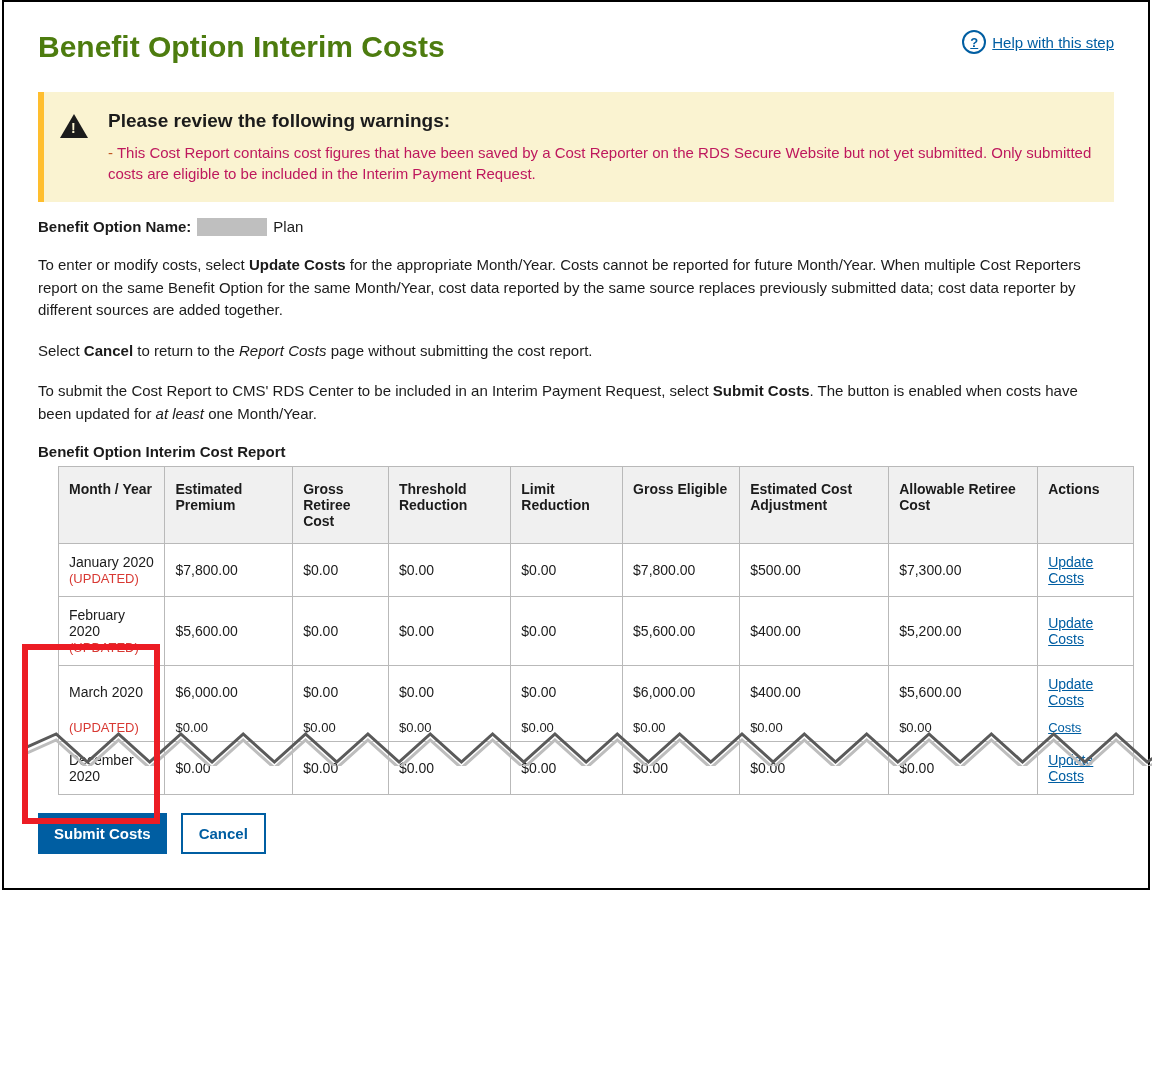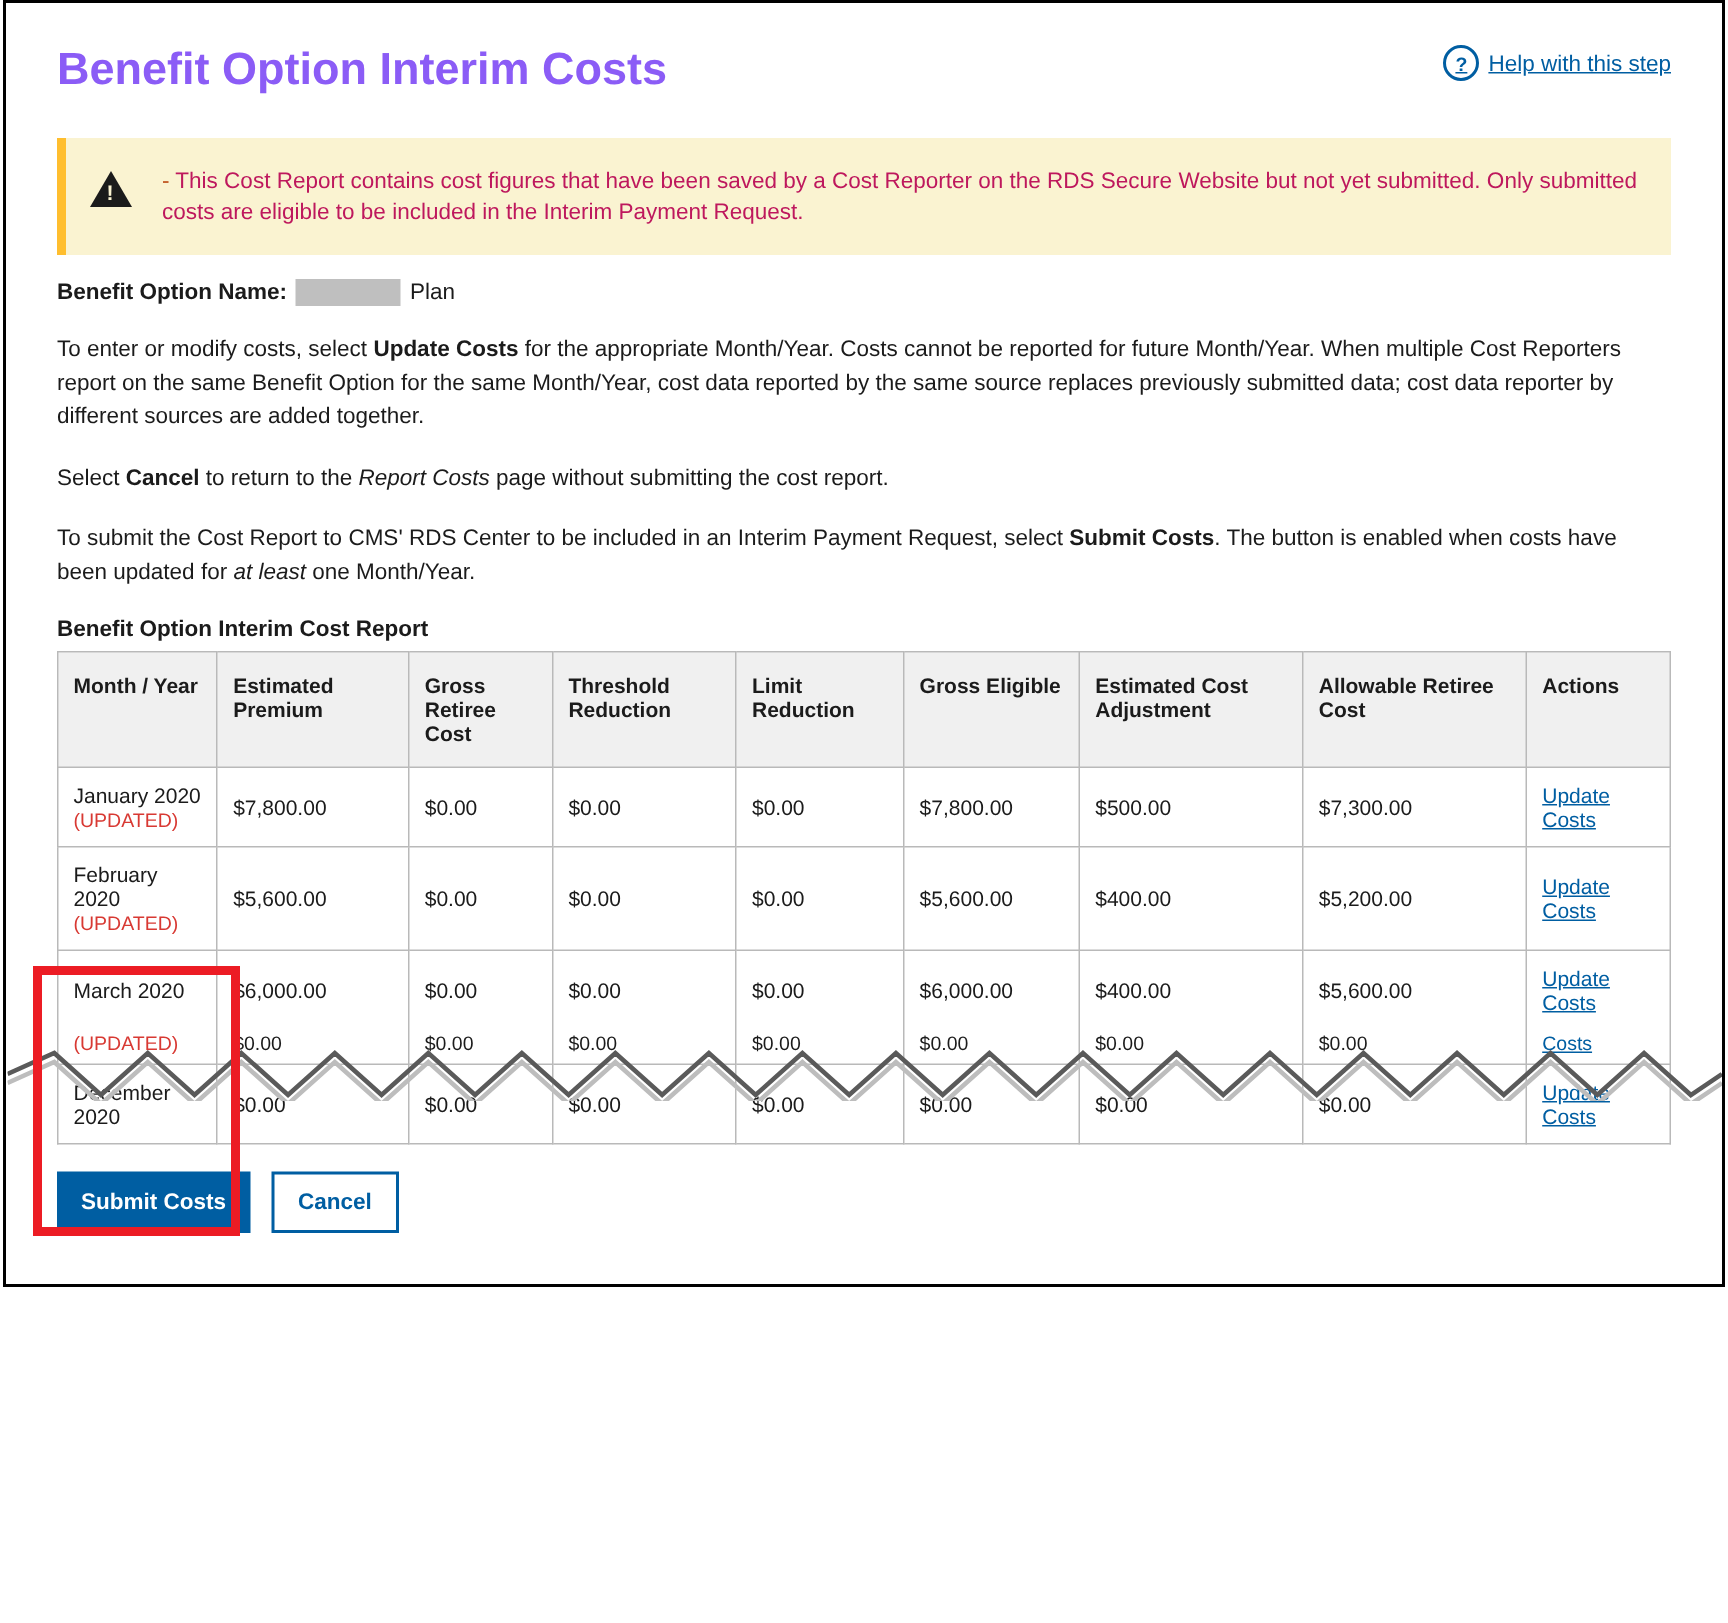--- a/index.html
+++ b/index.html
@@ -1,36 +1,36 @@
 <!DOCTYPE html>
 <html><head>
 <meta charset="utf-8">
 <style>
   html,body{margin:0;padding:0;background:#fff;}
   body{font-family:"Segoe UI",Arial,sans-serif;color:#1b1b1b;}
   .frame{width:1148px;border:2px solid #000;margin:0 auto;padding:0;box-sizing:border-box;position:relative;}
   .inner{padding:28px 34px 34px 34px;}
   .header-row{display:flex;justify-content:space-between;align-items:flex-start;}
-  h1.page-title{font-size:30px;font-weight:700;margin:0;color:#8b5cf6;}
+  h1.page-title{font-size:30px;font-weight:700;margin:0;color:#4d7c0f;}
   .help-link{display:flex;align-items:center;gap:6px;color:#005ea2;font-size:15px;text-decoration:underline;cursor:pointer;}
   .help-icon-circle{width:20px;height:20px;border:2px solid #005ea2;border-radius:50%;display:flex;align-items:center;justify-content:center;font-weight:700;font-size:13px;color:#005ea2;}
   .alert-box{margin-top:28px;background:#faf3d1;border-left:6px solid #ffbe2e;padding:18px 22px 18px 16px;display:flex;gap:20px;}
   .alert-icon{width:0;height:0;border-left:14px solid transparent;border-right:14px solid transparent;border-bottom:24px solid #1b1b1b;position:relative;margin-top:4px;flex-shrink:0;}
   .alert-icon::after{content:"!";position:absolute;top:6px;left:-3px;color:#faf3d1;font-weight:700;font-size:14px;}
   .alert-content h3{margin:0 0 10px 0;font-size:19px;font-weight:700;}
   .alert-text{font-size:15px;color:#be185d;line-height:1.4;}
   .alert-text::before{content:"- ";color:#c05621;}
   .benefit-name-row{margin-top:16px;font-size:15px;display:flex;align-items:flex-start;gap:6px;}
   .benefit-name-label{font-weight:700;}
   .redacted{display:inline-block;width:70px;height:18px;background:#bfbfbf;}
   .body-text{margin-top:18px;font-size:15px;line-height:1.5;color:#1b1b1b;}
   .body-text em{font-style:italic;}
   .body-text b,.body-text strong{font-weight:700;}
   .table-caption{font-weight:700;margin-top:18px;font-size:15px;}
-  table.cost-table{border-collapse:collapse;width:100%;margin-top:6px;table-layout:fixed;font-size:14px;}
+  table.cost-table{border-collapse:collapse;width:100%;margin-top:6px;table-layout:fixed;font-size:14px;margin-left:20px;}
   table.cost-table th,table.cost-table td{border:1px solid #b9b9b9;padding:10px 10px;text-align:left;vertical-align:middle;}
   table.cost-table thead th{background:#f0f0f0;font-weight:700;vertical-align:top;padding-top:14px;padding-bottom:14px;}
   col.c-month{width:100px}
   col.c-est{width:120px}
   col.c-gross{width:90px}
   col.c-thresh{width:115px}
   col.c-limit{width:105px}
   col.c-eligible{width:110px}
   col.c-adj{width:140px}
   col.c-allow{width:140px}
@@ -64,20 +64,21 @@
       <h1 class="page-title">Benefit Option Interim Costs</h1>
       <div class="help-link">
         <span class="help-icon-circle">?</span>
         <span>Help with this step</span>
       </div>
     </div>
 
     <div class="alert-box">
       <div class="alert-icon"></div>
       <div class="alert-content">
+        <h3>Please review the following warnings:</h3>
         <div class="alert-text">This Cost Report contains cost figures that have been saved by a Cost Reporter on the RDS Secure Website but not yet submitted. Only submitted costs are eligible to be included in the Interim Payment Request.</div>
       </div>
     </div>
 
     <div class="benefit-name-row">
       <span class="benefit-name-label">Benefit Option Name:</span>
       <span class="redacted"></span>
       <span>Plan</span>
     </div>
 

